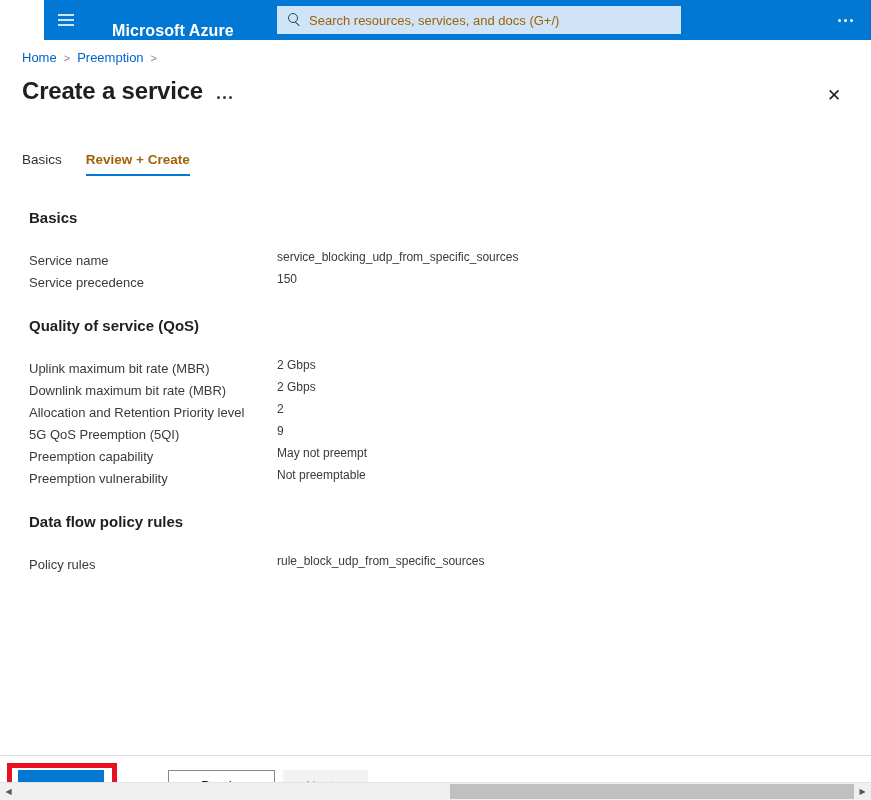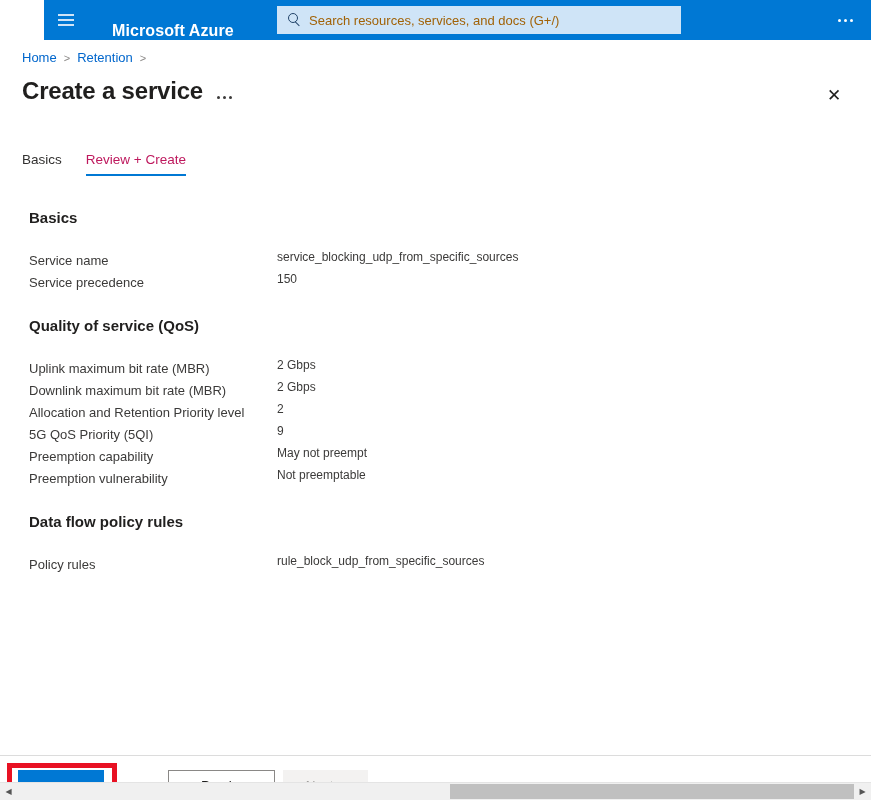--- a/index.html
+++ b/index.html
@@ -242,22 +242,22 @@
   .tab {
     padding: 0 18px 9px 0;
     font-size: 13.5px;
     color: #323130;
     cursor: pointer;
     position: relative;
     white-space: nowrap;
   }
   .tab:first-child { padding-right: 24px; }
   .tab.selected {
-    font-weight: normal;
-    color: #be185d;
+    font-weight: bold;
+    color: #a16207;
     padding-right: 0;
     padding-left: 0;
   }
   .tab.selected::after {
     content: "";
     position: absolute;
     left: 0; right: 0; bottom: 0;
     height: 2px;
     background: #0078d4;
   }
@@ -438,21 +438,21 @@
     <span class="head"></span>
     <span class="body"></span>
   </div>
 </div>
 
 <div id="blade">
 
   <div id="breadcrumb">
     <span class="crumb-link">Home</span>
     <span class="crumb-sep">&gt;</span>
-    <span class="crumb-link">Retention</span>
+    <span class="crumb-link">Preemption</span>
     <span class="crumb-sep">&gt;</span>
   </div>
 
   <div id="blade-title">Create a service</div>
 
   <div id="blade-more-button">
     <span class="dots">
       <i></i>
       <i></i>
       <i></i>
@@ -492,21 +492,21 @@
       </div>
       <div class="kv-row">
         <span class="kv-label">Downlink maximum bit rate (MBR)</span>
         <span class="kv-value">2 Gbps</span>
       </div>
       <div class="kv-row">
         <span class="kv-label">Allocation and Retention Priority level</span>
         <span class="kv-value">2</span>
       </div>
       <div class="kv-row">
-        <span class="kv-label">5G QoS Priority (5QI)</span>
+        <span class="kv-label">5G QoS Preemption (5QI)</span>
         <span class="kv-value">9</span>
       </div>
       <div class="kv-row">
         <span class="kv-label">Preemption capability</span>
         <span class="kv-value">May not preempt</span>
       </div>
       <div class="kv-row">
         <span class="kv-label">Preemption vulnerability</span>
         <span class="kv-value">Not preemptable</span>
       </div>

